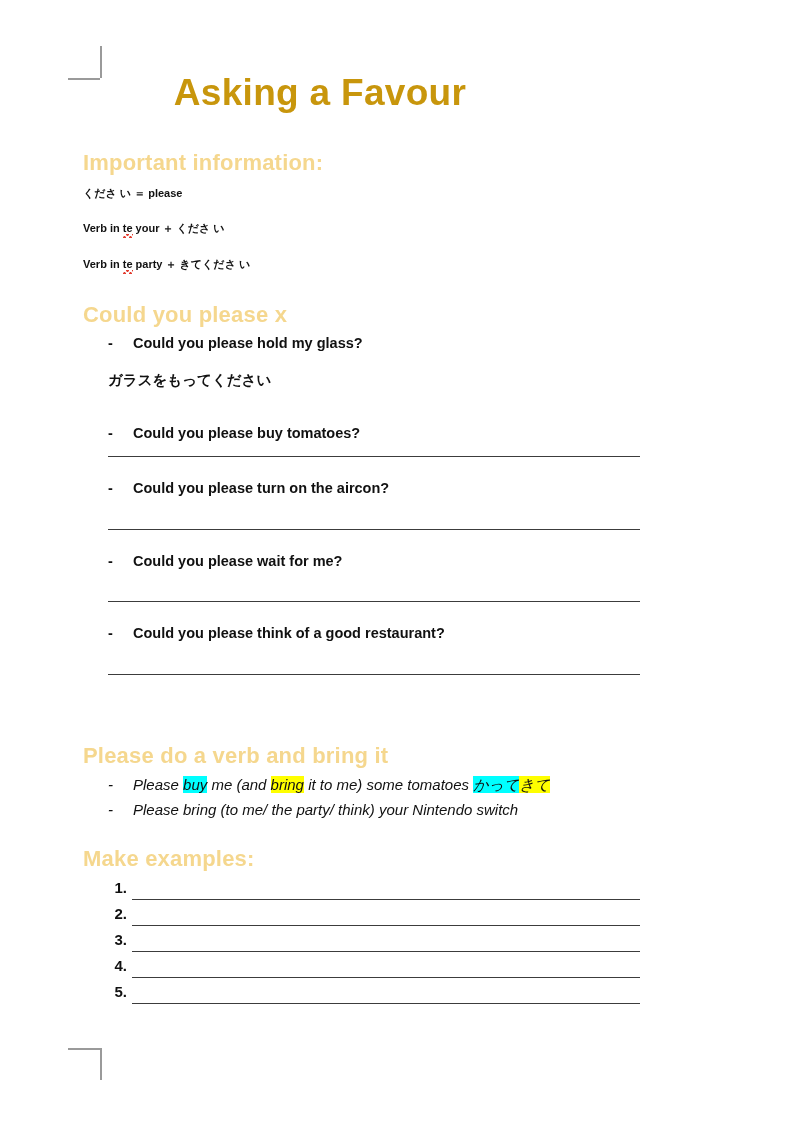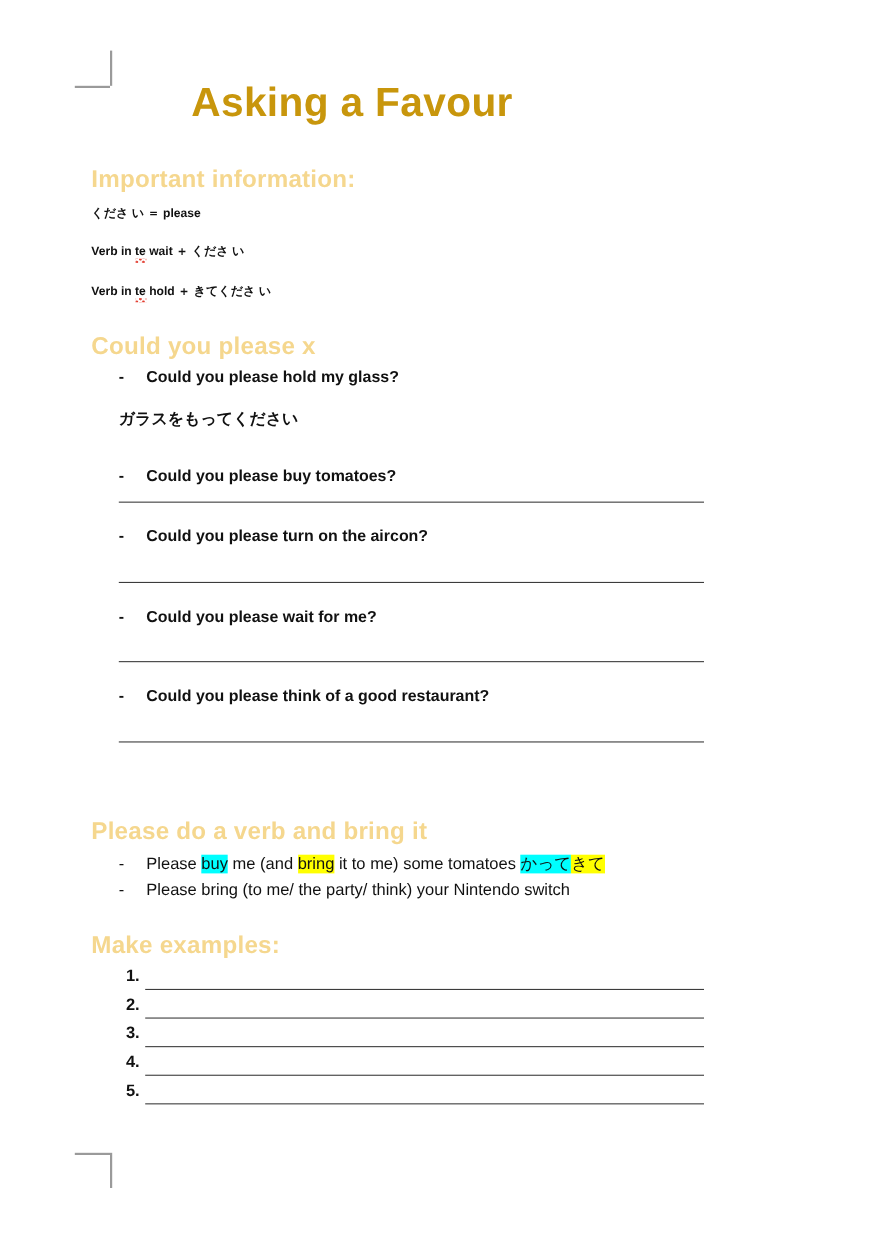--- a/index.html
+++ b/index.html
@@ -127,20 +127,21 @@
     border-top: 1.6px solid #3c3c3c;
   }
 
   
   .bullet-light {
     position: absolute;
     left: 108px;
     font-size: 15px;
     color: #111111;
     white-space: nowrap;
+    font-style: italic;
   }
   .bullet-light .dash {
     display: inline-block;
     width: 25px;
   }
   .hl-cyan   { background: #00ffff; }
   .hl-yellow { background: #ffff00; }
 
   
   .num-row {
@@ -193,23 +194,23 @@
   <div class="crop crop-tl"></div>
   <div class="crop crop-tr"></div>
   <div class="crop crop-bl"></div>
 
   <div class="title" style="color: rgb(200, 150, 12);">Asking a Favour</div>
 
   <div class="heading" style="top: 150px; color: rgb(245, 215, 142);">Important information:</div>
 
   <div class="body-line" style="top:186px;"><span>くださ い ＝ please</span></div>
 
-  <div class="body-line" style="top:221px;"><span>Verb in </span><span class="sq">te</span><span> wait ＋ くださ い</span></div>
-
-  <div class="body-line" style="top:257px;"><span>Verb in </span><span class="sq">te</span><span> hold ＋ きてくださ い</span></div>
+  <div class="body-line" style="top:221px;"><span>Verb in </span><span class="sq">te</span><span> your ＋ くださ い</span></div>
+
+  <div class="body-line" style="top:257px;"><span>Verb in </span><span class="sq">te</span><span> party ＋ きてくださ い</span></div>
 
   <div class="heading" style="top: 302px; color: rgb(245, 215, 142);">Could you please x</div>
 
   <div class="bullet-row" style="top:335px;"><span class="dash">-</span><span class="btxt">Could you please hold my glass?</span></div>
 
   <div class="jp-line" style="top:371px;">ガラスをもってください</div>
 
   <div class="bullet-row" style="top:425px;"><span class="dash">-</span><span class="btxt">Could you please buy tomatoes?</span></div>
   <div class="answer-line" style="top:456px;"></div>
 

